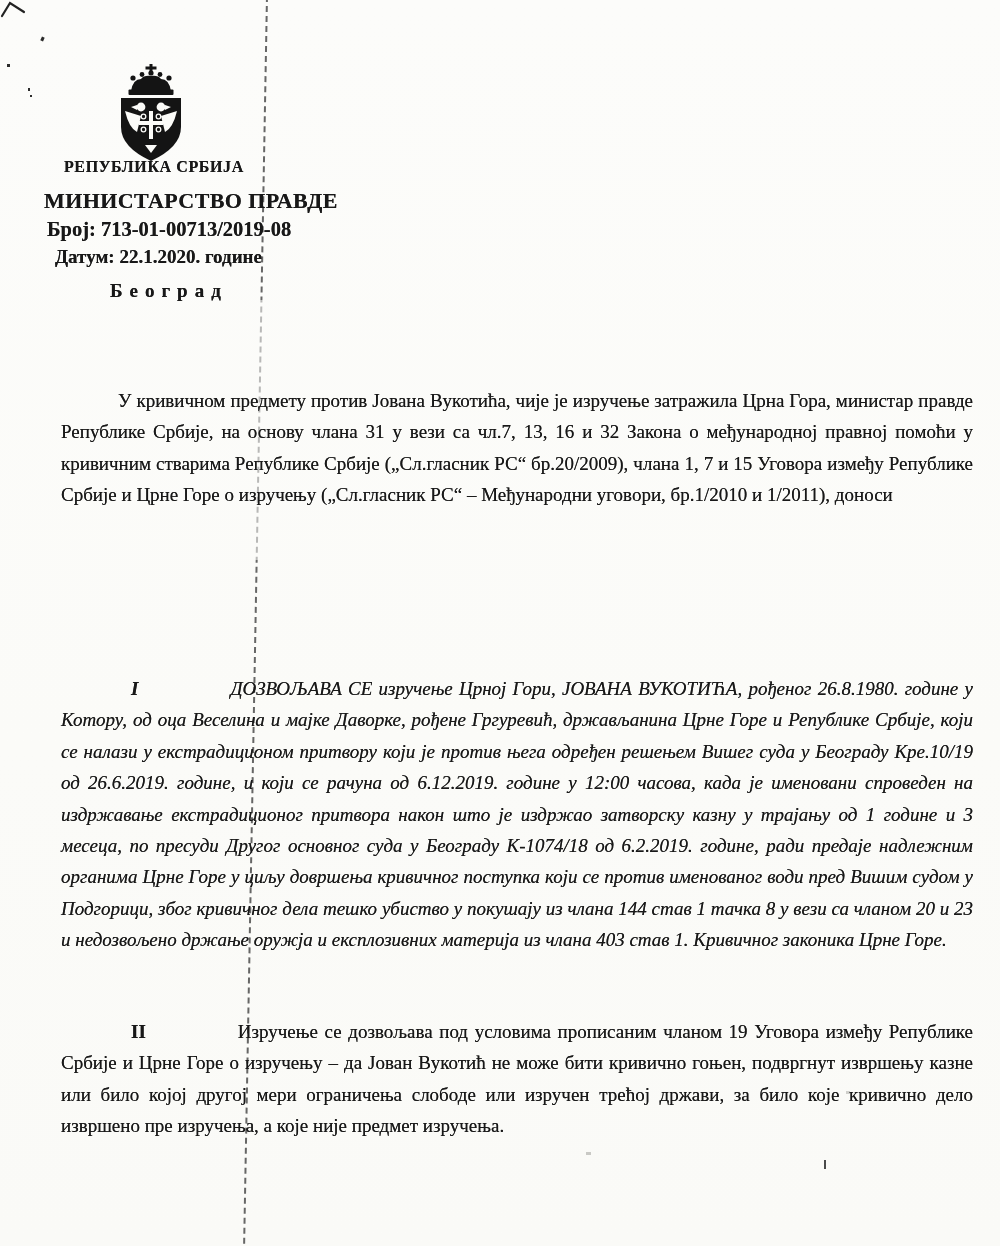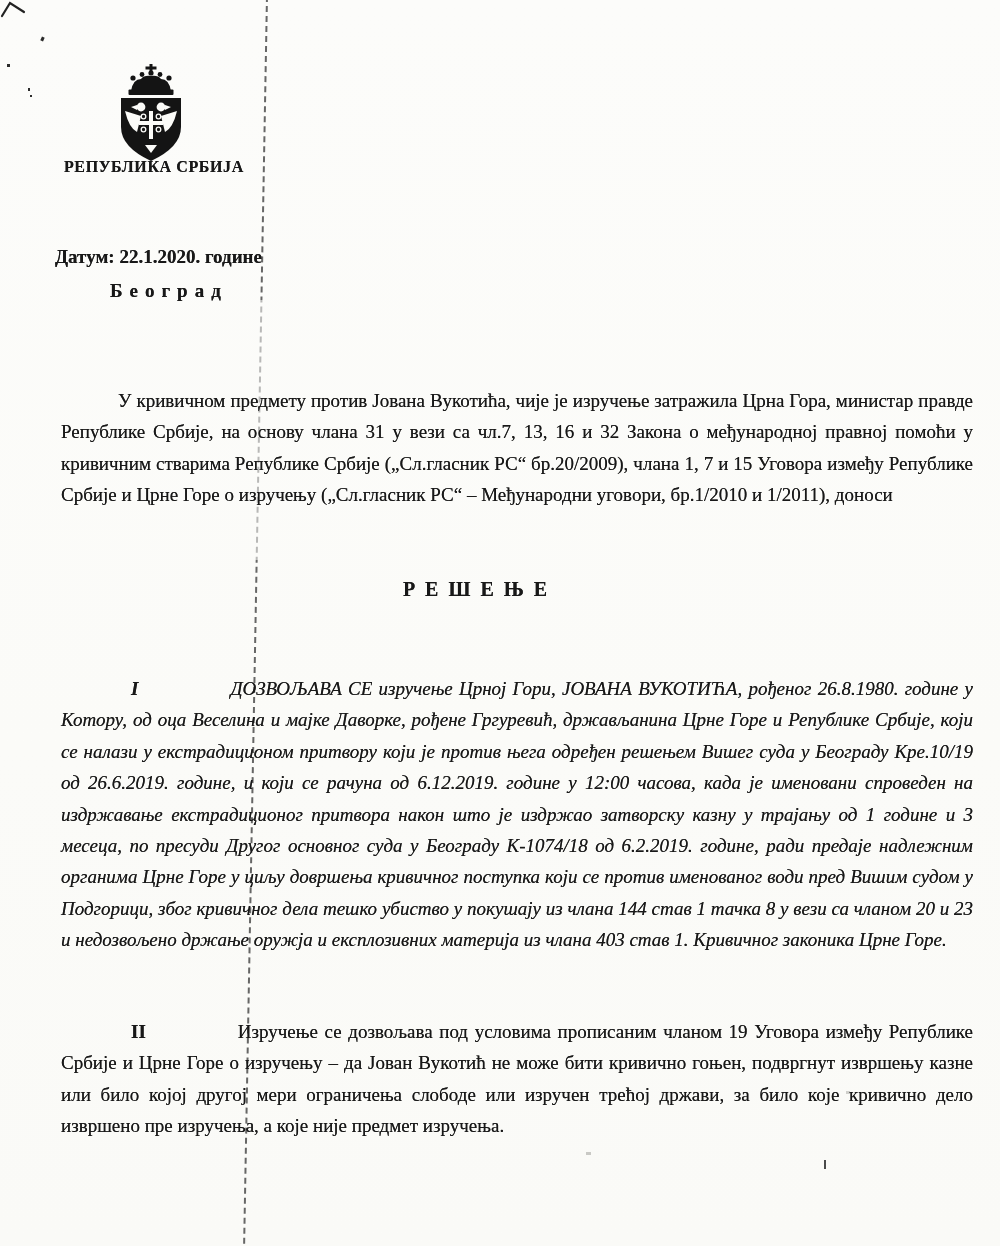--- a/index.html
+++ b/index.html
@@ -115,24 +115,25 @@
       <circle cx="31.5" cy="52.5" r="2.3" fill="none" stroke="#fbfbf8" stroke-width="1.3"></circle>
       <circle cx="46.5" cy="52.5" r="2.3" fill="none" stroke="#fbfbf8" stroke-width="1.3"></circle>
       <circle cx="31.5" cy="65.5" r="2.3" fill="none" stroke="#fbfbf8" stroke-width="1.3"></circle>
       <circle cx="46.5" cy="65.5" r="2.3" fill="none" stroke="#fbfbf8" stroke-width="1.3"></circle>
 
       <path d="M33 81 H45 L39 89 Z"></path>
     </g>
   </svg>
 
   <div class="h-line h-country ink">РЕПУБЛИКА СРБИЈА</div>
+  <div class="h-line h-ministry ink">МИНИСТАРСТВО ПРАВДЕ</div>
+  <div class="h-line h-number ink">Број: 713-01-00713/2019-08</div>
   <div class="h-line h-date ink">Датум: 22.1.2020. године</div>
   <div class="h-line h-city ink">Београд</div>
 
   <p class="doc-par intro ink">У кривичном предмету против Јована Вукотића, чије је изручење затражила Црна Гора, министар правде Републике Србије, на основу члана 31 у вези са чл.7, 13, 16 и 32 Закона о међународној правној помоћи у кривичним стварима Републике Србије („Сл.гласник РС“ бр.20/2009), члана 1, 7 и 15 Уговора између Републике Србије и Црне Горе о изручењу („Сл.гласник РС“ – Међународни уговори, бр.1/2010 и 1/2011), доноси</p>
 
-  <h1 class="doc-title ink">РЕШЕЊЕ</h1>
 
   <p class="doc-par sec-1 ink"><span class="num">I</span><span class="numgap"></span><span>ДОЗВОЉАВА СЕ изручење Црној Гори, ЈОВАНА ВУКОТИЋА, рођеног 26.8.1980. године у Котору, од оца Веселина и мајке Даворке, рођене Гргуревић, држављанина Црне Горе и Републике Србије, који се налази у екстрадиционом притвору који је против њега одређен решењем Вишег суда у Београду Кре.10/19 од 26.6.2019. године, и који се рачуна од 6.12.2019. године у 12:00 часова, када је именовани спроведен на издржавање екстрадиционог притвора након што је издржао затворску казну у трајању од 1 године и 3 месеца, по пресуди Другог основног суда у Београду К-1074/18 од 6.2.2019. године, ради предаје надлежним органима Црне Горе у циљу довршења кривичног поступка који се против именованог води пред Вишим судом у Подгорици, због кривичног дела тешко убиство у покушају из члана 144 став 1 тачка 8 у вези са чланом 20 и 23 и недозвољено држање оружја и експлозивних материја из члана 403 став 1. Кривичног законика Црне Горе.</span></p>
 
   <p class="doc-par sec-2 ink"><span class="num">II</span><span class="numgap"></span><span>Изручење се дозвољава под условима прописаним чланом 19 Уговора између Републике Србије и Црне Горе о изручењу – да Јован Вукотић не може бити кривично гоњен, подвргнут извршењу казне или било којој другој мери ограничења слободе или изручен трећој држави, за било које кривично дело извршено пре изручења, а које није предмет изручења.</span></p>
 
 </div>
 
 </body></html>

